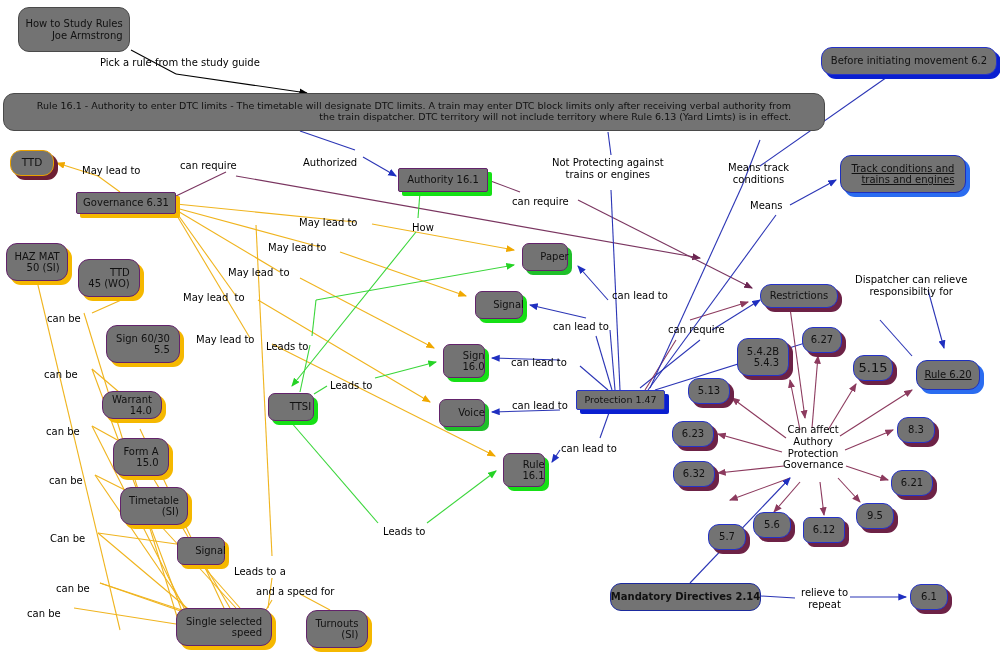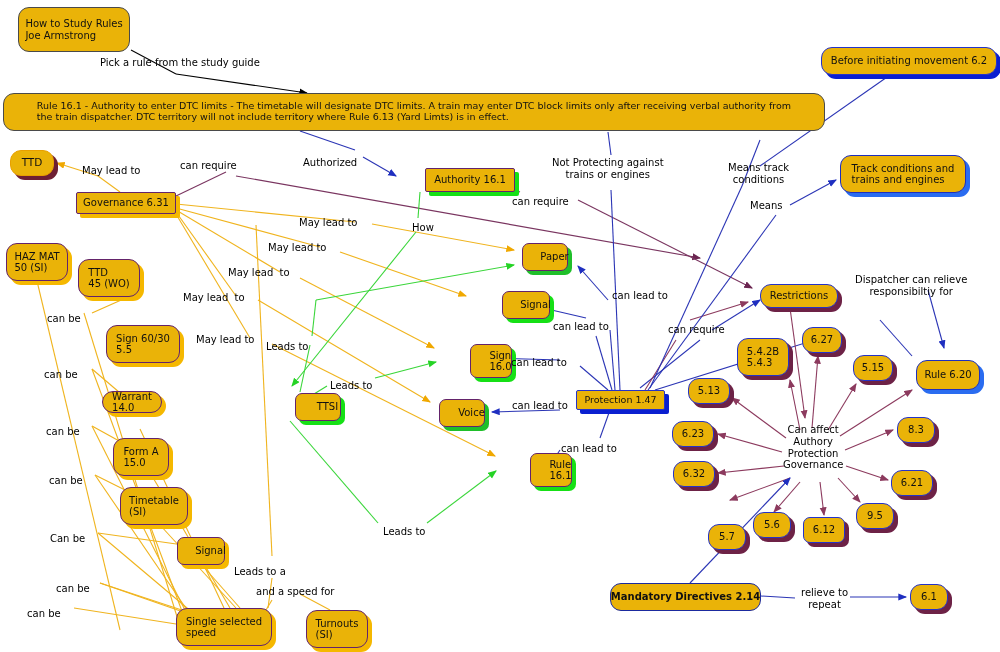--- a/index.html
+++ b/index.html
@@ -2,31 +2,31 @@
 <html><head>
 <meta charset="utf-8">
 <style>
   html,body{margin:0;padding:0;background:#ffffff;}
   body{width:1000px;height:652px;position:relative;overflow:hidden;
        font-family:"DejaVu Sans","Liberation Sans",sans-serif;}
   #canvas{position:absolute;left:0;top:0;width:1000px;height:652px;}
   svg.edges{position:absolute;left:0;top:0;width:1000px;height:652px;pointer-events:none;}
 
   .node{position:absolute;box-sizing:border-box;display:flex;align-items:center;
-        justify-content:center;text-align:left;background:#eab308;
+        justify-content:center;text-align:right;background:#737373;
         color:#111;line-height:1.12;white-space:pre;}
 
   
   .v-purple-orange{border:1.6px solid #63236b;box-shadow:4px 4px 0 0 #f5b800;}
-  .v-purple-green {border:1.6px solid #63236b;box-shadow:4px 4px 0 0 #16e016;margin-left:27px;}
+  .v-purple-green {border:1.6px solid #63236b;box-shadow:4px 4px 0 0 #16e016;}
   .v-purple-dgreen{border:1.6px solid #63236b;box-shadow:4px 4px 0 0 #1fbf2a;}
   .v-orange-maroon{border:1.8px solid #e8a000;box-shadow:4px 4px 0 0 #6d1f33;}
   .v-blue-navy    {border:1.6px solid #2533c8;box-shadow:4px 4px 0 0 #0a1fd0;}
   .v-blue-maroon  {border:1.6px solid #2533c8;box-shadow:4px 4px 0 0 #6d2246;}
-  .v-blue-blue    {border:1.6px solid #1d2fbe;box-shadow:4px 4px 0 0 #2a6cf0;}
+  .v-blue-blue    {border:1.6px solid #1d2fbe;box-shadow:4px 4px 0 0 #2a6cf0;text-decoration:underline;}
   .v-navy-plain   {border:1.6px solid #1b2a9e;box-shadow:none;font-weight:bold;}
   .v-gray-plain   {border:1.4px solid #4a4a4a;box-shadow:none;}
 
   .r-sq{border-radius:2px;}
   .r-sm{border-radius:7px;padding-left:19px;}
   .r-md{border-radius:11px;}
 
   .label{position:absolute;color:#000;background:transparent;white-space:pre;
          text-align:center;line-height:1.15;pointer-events:none;}
   .hubtext{position:absolute;color:#000;text-align:center;line-height:1.18;
@@ -192,21 +192,21 @@
 trains and engines</div>
     <div class="node v-orange-maroon r-md" style="left: 10px; top: 150px; width: 44px; height: 26px; font-size: 10.5px;">TTD</div>
     <div class="node v-purple-orange r-sq" style="left: 76px; top: 192px; width: 100px; height: 22px; font-size: 10px;">Governance 6.31</div>
     <div class="node v-purple-green r-sq" style="left: 398px; top: 168px; width: 90px; height: 24px; font-size: 10px;">Authority 16.1</div>
     <div class="node v-purple-orange r-md" style="left: 6px; top: 243px; width: 62px; height: 38px; font-size: 10px;">HAZ MAT
 50 (SI)</div>
     <div class="node v-purple-orange r-md" style="left: 78px; top: 259px; width: 62px; height: 38px; font-size: 10px;">TTD
 45 (WO)</div>
     <div class="node v-purple-orange r-md" style="left: 106px; top: 325px; width: 74px; height: 38px; font-size: 10px;">Sign 60/30
 5.5</div>
-    <div class="node v-purple-orange r-md" style="left: 102px; top: 391px; width: 60px; height: 22px; font-size: 10px;">Warrant
+    <div class="node v-purple-orange r-md" style="left: 102px; top: 391px; width: 60px; height: 28px; font-size: 10px;">Warrant
 14.0</div>
     <div class="node v-purple-orange r-md" style="left: 113px; top: 438px; width: 56px; height: 38px; font-size: 10px;">Form A
 15.0</div>
     <div class="node v-purple-orange r-md" style="left: 120px; top: 487px; width: 68px; height: 38px; font-size: 10px;">Timetable
 (SI)</div>
     <div class="node v-purple-orange r-sm" style="left: 177px; top: 537px; width: 48px; height: 28px; font-size: 10px;">Signal</div>
     <div class="node v-purple-orange r-md" style="left: 176px; top: 608px; width: 96px; height: 38px; font-size: 10px;">Single selected
 speed</div>
     <div class="node v-purple-orange r-md" style="left: 306px; top: 610px; width: 62px; height: 38px; font-size: 10px;">Turnouts
 (SI)</div>
@@ -217,21 +217,21 @@
 16.0</div>
     <div class="node v-purple-dgreen r-sm" style="left: 439px; top: 399px; width: 46px; height: 28px; font-size: 10px;">Voice</div>
     <div class="node v-purple-green r-sm" style="left: 503px; top: 453px; width: 42px; height: 34px; font-size: 10px;">Rule
 16.1</div>
     <div class="node v-blue-navy r-sq" style="left: 576px; top: 390px; width: 89px; height: 20px; font-size: 9.5px;">Protection 1.47</div>
     <div class="node v-blue-maroon r-md" style="left: 760px; top: 284px; width: 78px; height: 24px; font-size: 10px;">Restrictions</div>
     <div class="node v-blue-blue r-md" style="left: 916px; top: 360px; width: 64px; height: 30px; font-size: 10px;">Rule 6.20</div>
     <div class="node v-blue-maroon r-md" style="left: 737px; top: 338px; width: 52px; height: 38px; font-size: 10px;">5.4.2B
 5.4.3</div>
     <div class="node v-blue-maroon r-md" style="left: 802px; top: 327px; width: 40px; height: 26px; font-size: 10px;">6.27</div>
-    <div class="node v-blue-maroon r-md" style="left: 853px; top: 355px; width: 40px; height: 26px; font-size: 10px;">5.15</div>
+    <div class="node v-blue-maroon r-md" style="left: 853px; top: 355px; width: 40px; height: 26px; font-size: 13px;">5.15</div>
     <div class="node v-blue-maroon r-md" style="left: 688px; top: 378px; width: 42px; height: 26px; font-size: 10px;">5.13</div>
     <div class="node v-blue-maroon r-md" style="left: 897px; top: 417px; width: 38px; height: 26px; font-size: 10px;">8.3</div>
     <div class="node v-blue-maroon r-md" style="left: 672px; top: 421px; width: 42px; height: 26px; font-size: 10px;">6.23</div>
     <div class="node v-blue-maroon r-md" style="left: 673px; top: 461px; width: 42px; height: 26px; font-size: 10px;">6.32</div>
     <div class="node v-blue-maroon r-md" style="left: 891px; top: 470px; width: 42px; height: 26px; font-size: 10px;">6.21</div>
     <div class="node v-blue-maroon r-md" style="left: 708px; top: 524px; width: 38px; height: 26px; font-size: 10px;">5.7</div>
     <div class="node v-blue-maroon r-md" style="left: 856px; top: 503px; width: 38px; height: 26px; font-size: 10px;">9.5</div>
     <div class="node v-blue-maroon r-md" style="left: 753px; top: 512px; width: 38px; height: 26px; font-size: 10px;">5.6</div>
     <div class="node v-blue-maroon r-md" style="left: 803px; top: 517px; width: 42px; height: 26px; font-size: 10px; border-radius: 7px;">6.12</div>
     <div class="node v-navy-plain r-md" style="left: 610px; top: 583px; width: 151px; height: 28px; font-size: 10px;">Mandatory Directives 2.14</div>

